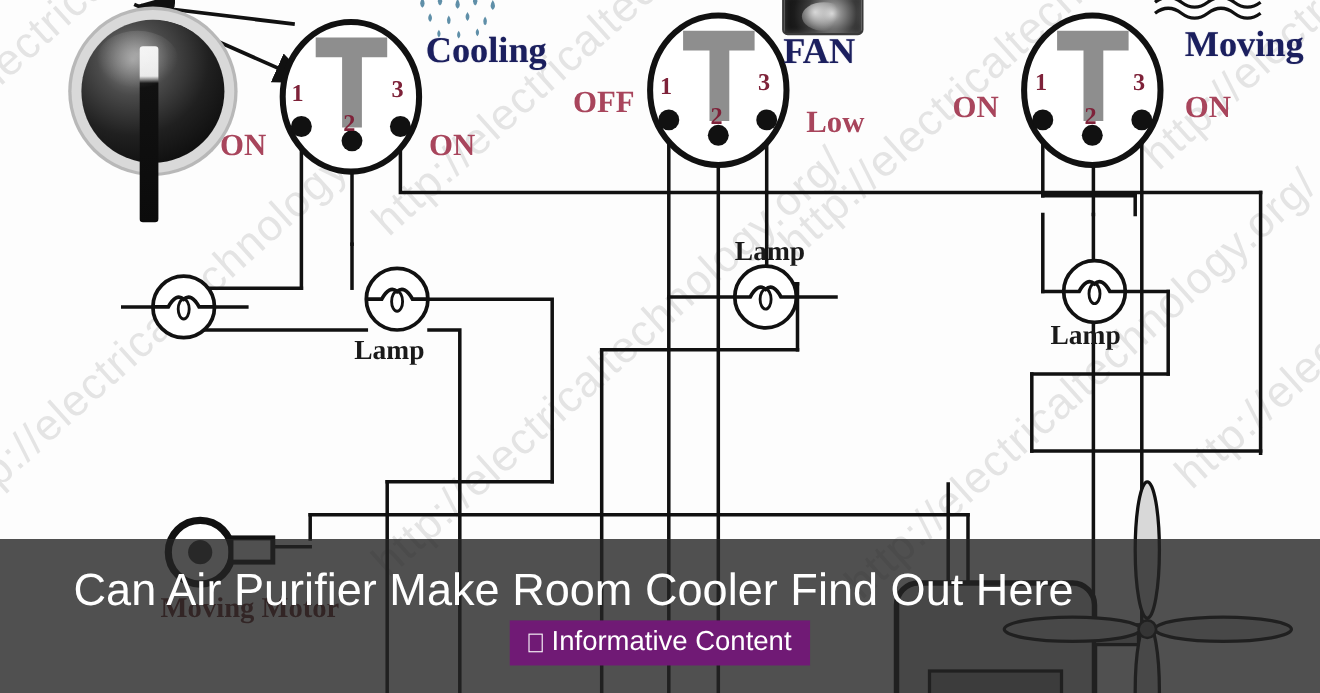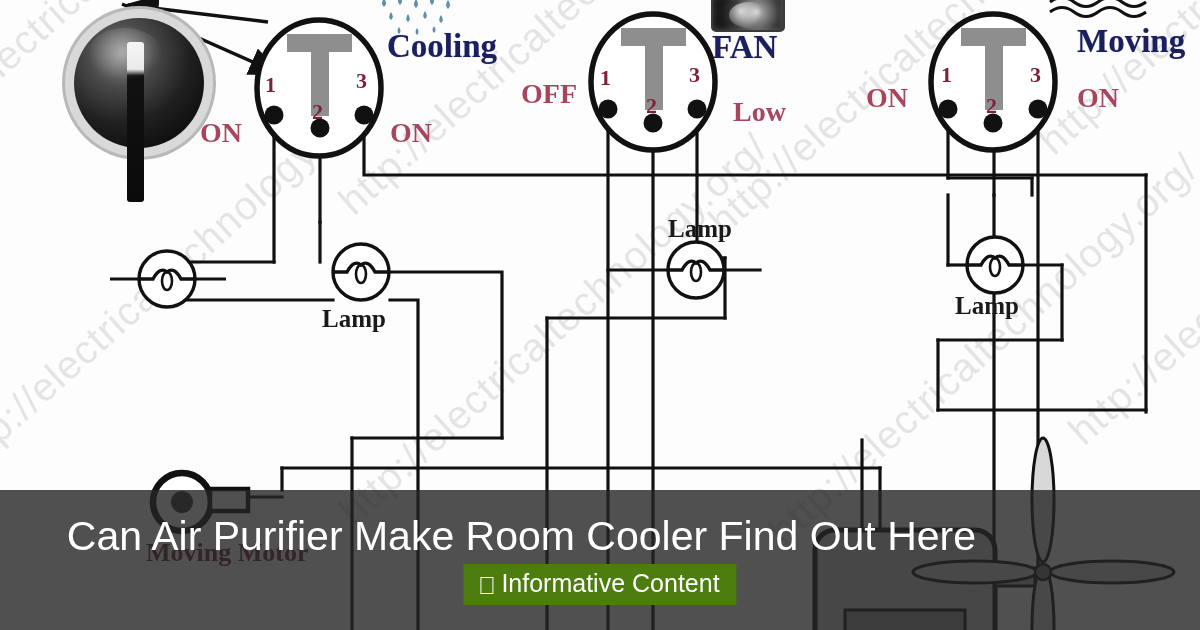--- a/index.html
+++ b/index.html
@@ -67,21 +67,21 @@
     position:absolute; left:0; top:490px; width:1200px; height:140px;
     background:rgba(36,36,36,0.80); z-index:20;
   }
   #title {
     position:absolute; left:0; top:513px; width:976px; text-align:right;
     font-family:"Liberation Sans", sans-serif; font-size:41px; font-weight:400;
     color:#ffffff; letter-spacing:0px; z-index:21; white-space:nowrap;
   }
   #badge {
     position:absolute; left:50%; top:564px; transform:translateX(-50%);
-    background:#4d7c0f; color:#ffffff; z-index:21;
+    background:#701a75; color:#ffffff; z-index:21;
     font-family:"Liberation Sans", sans-serif; font-size:25px; font-weight:400;
     padding:5px 17px 7px 17px; white-space:nowrap;
   }
   #badge .tofu {
     display:inline-block; width:13px; height:17px; border:1.6px solid #ffffff;
     margin-right:8px; vertical-align:-2px;
   }
 </style>
 </head>
 <body>

